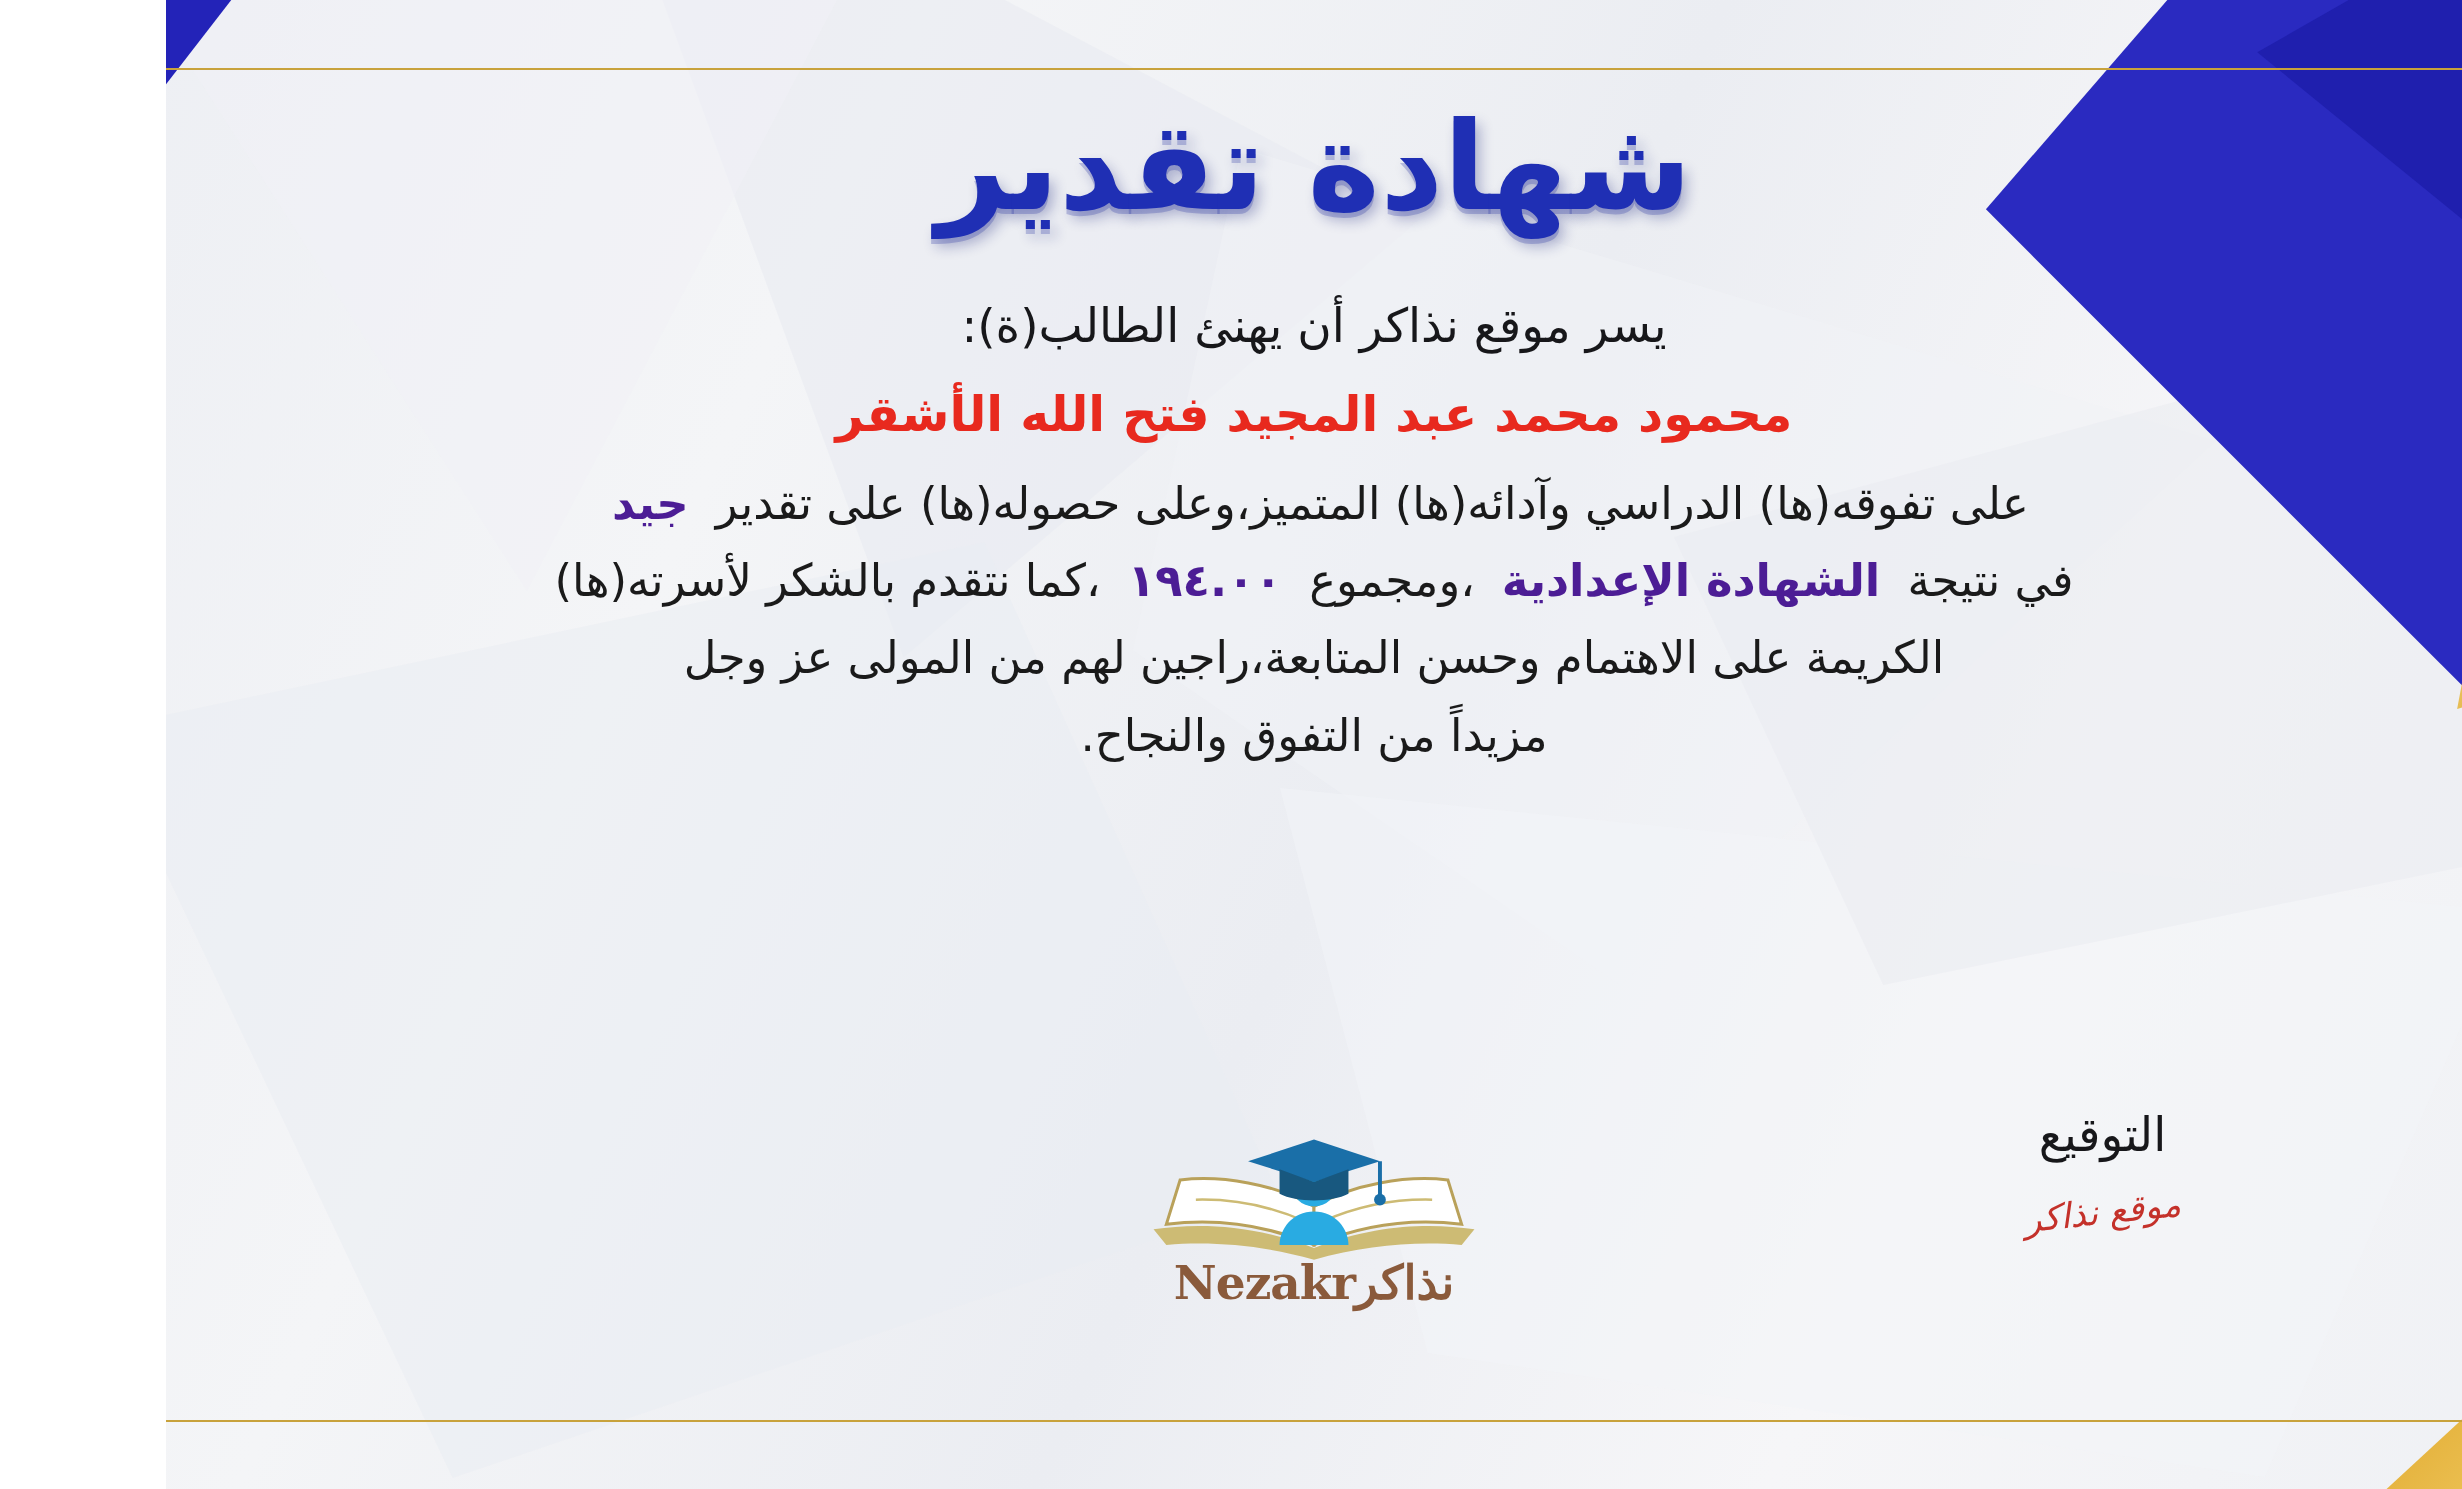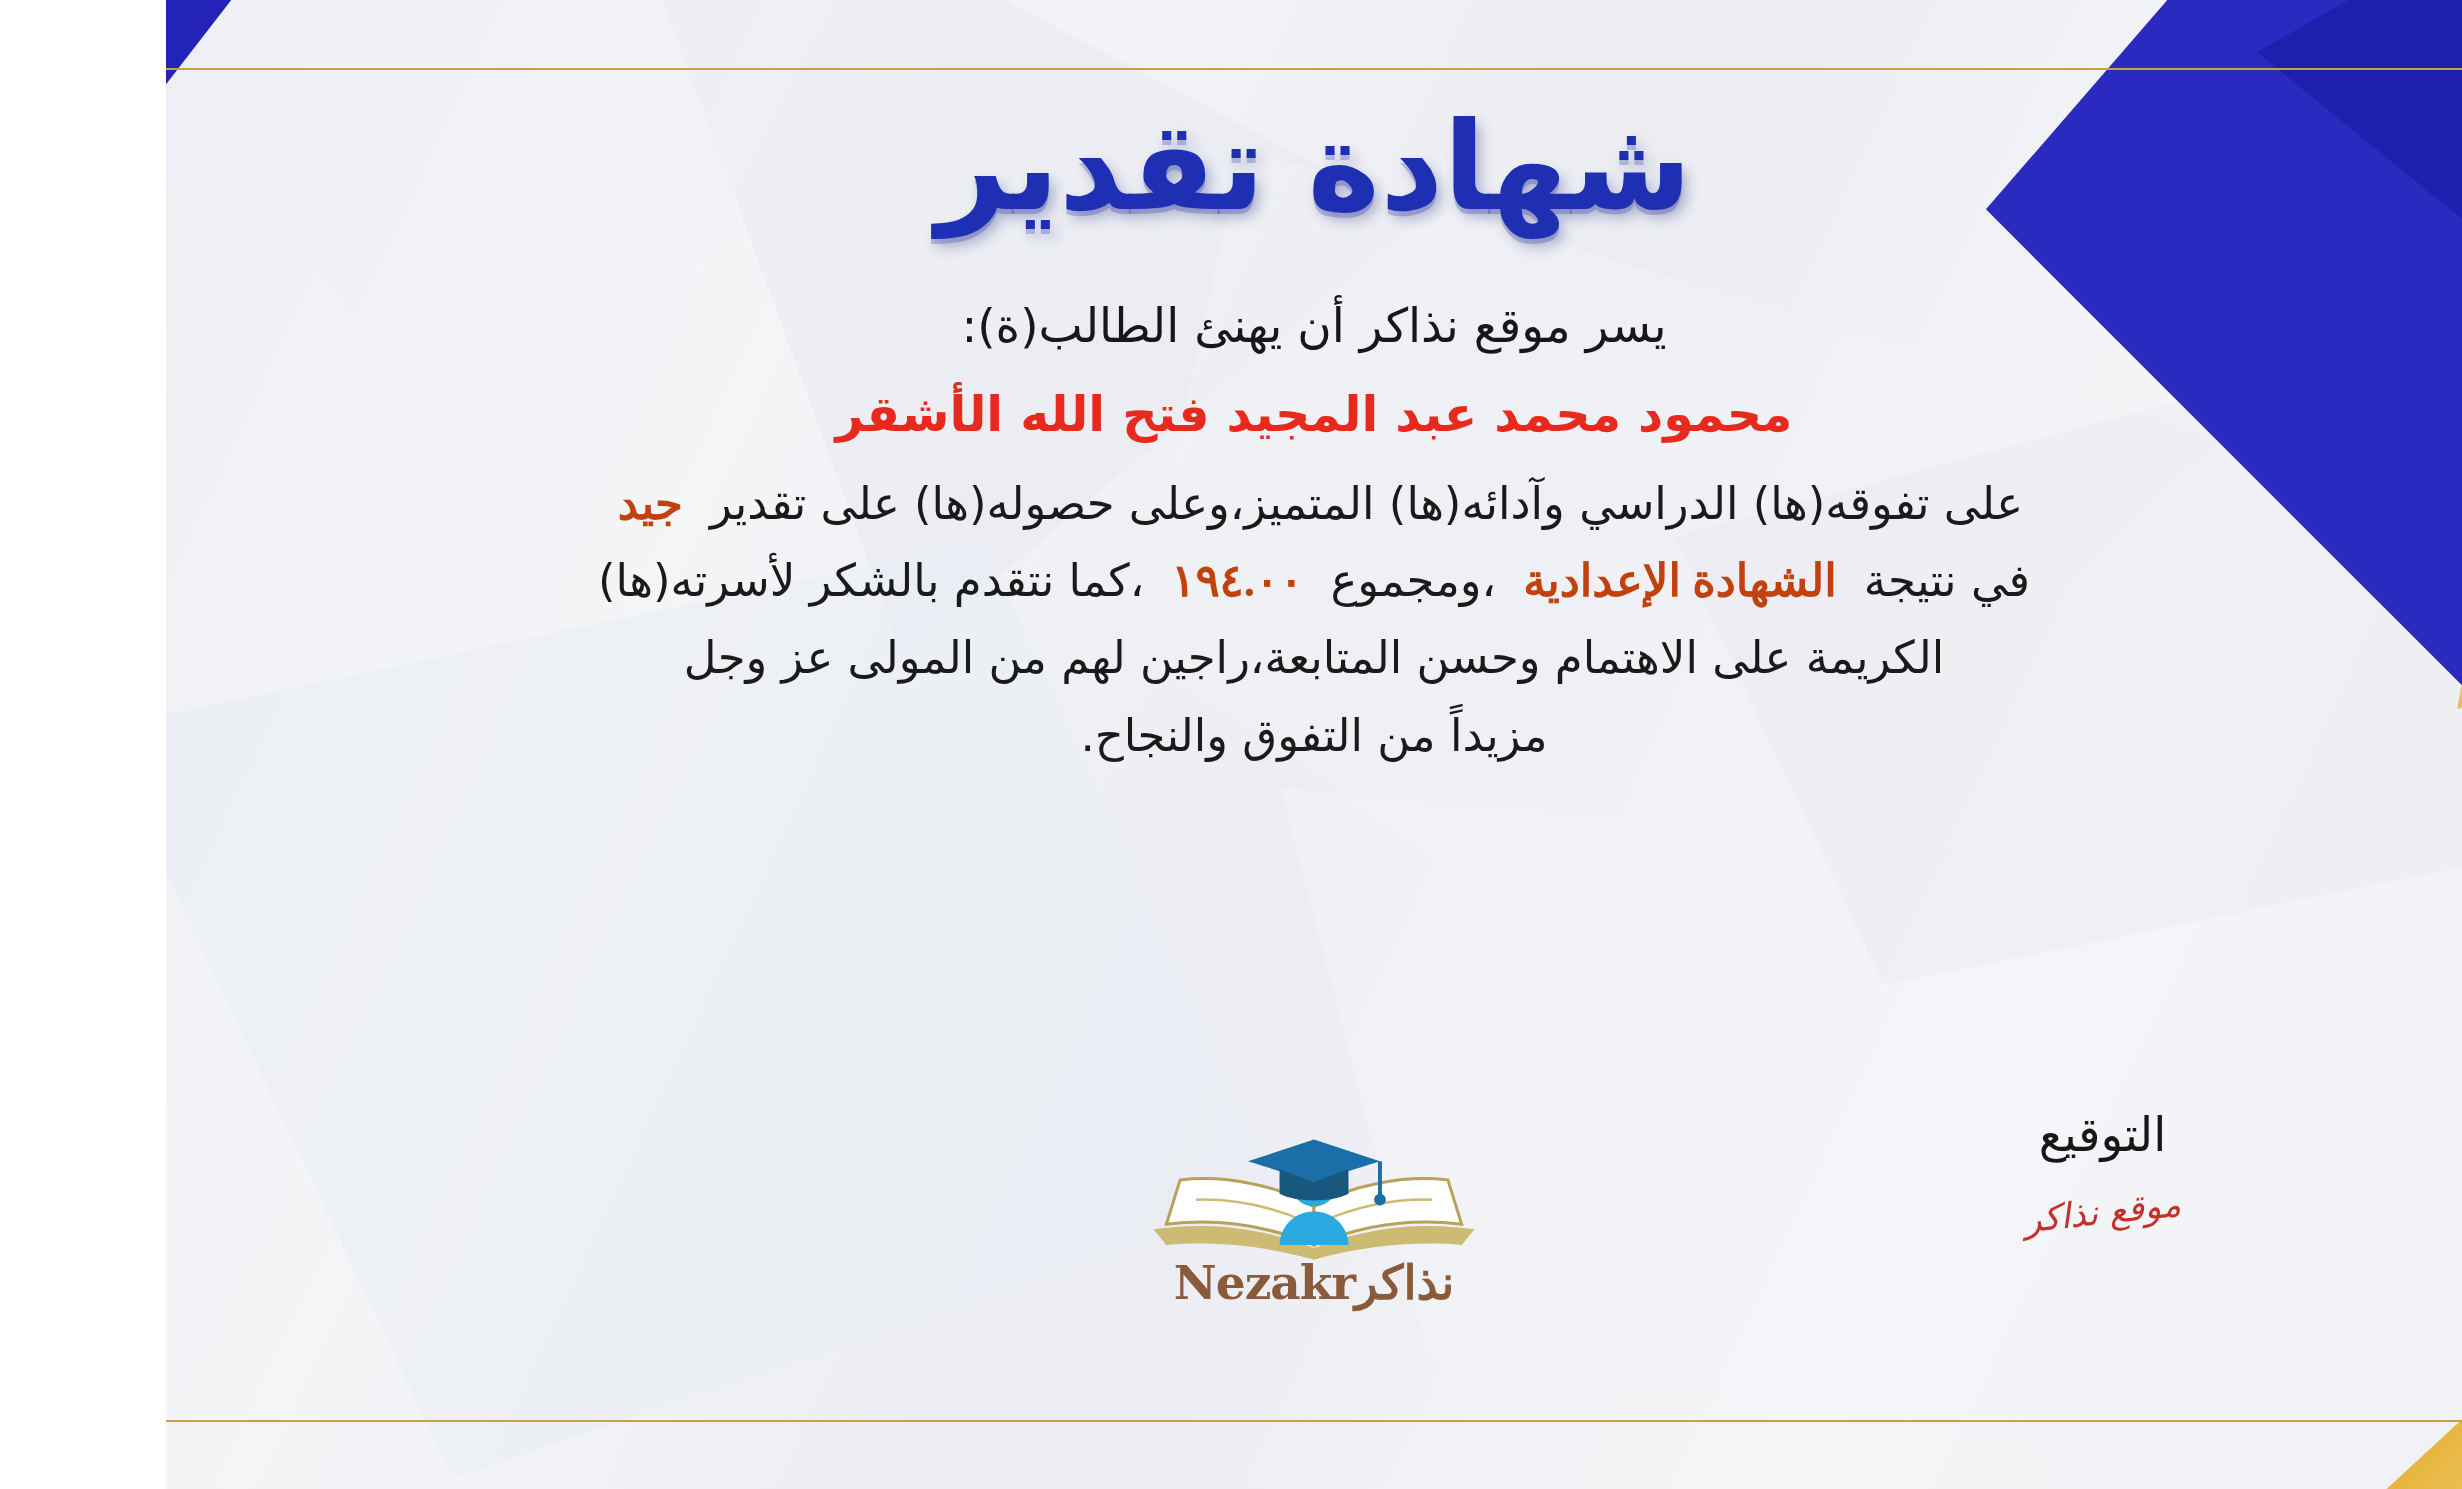--- a/index.html
+++ b/index.html
@@ -186,24 +186,23 @@
   }
 
   .line-grade {
     font-size: 45px;
     line-height: 1.7;
     text-align: justify;
     text-align-last: center;
   }
 
   .hl-red {
-    color: #c2410c;
+    color: #4c1d95;
     font-weight: bold;
     padding: 0 12.8px;
-    font-family: Liberation Serif, serif;
   }
 
   .paragraph {
     font-size: 45px;
     line-height: 1.72;
   }
 
   
   .footer {
     position: absolute;

